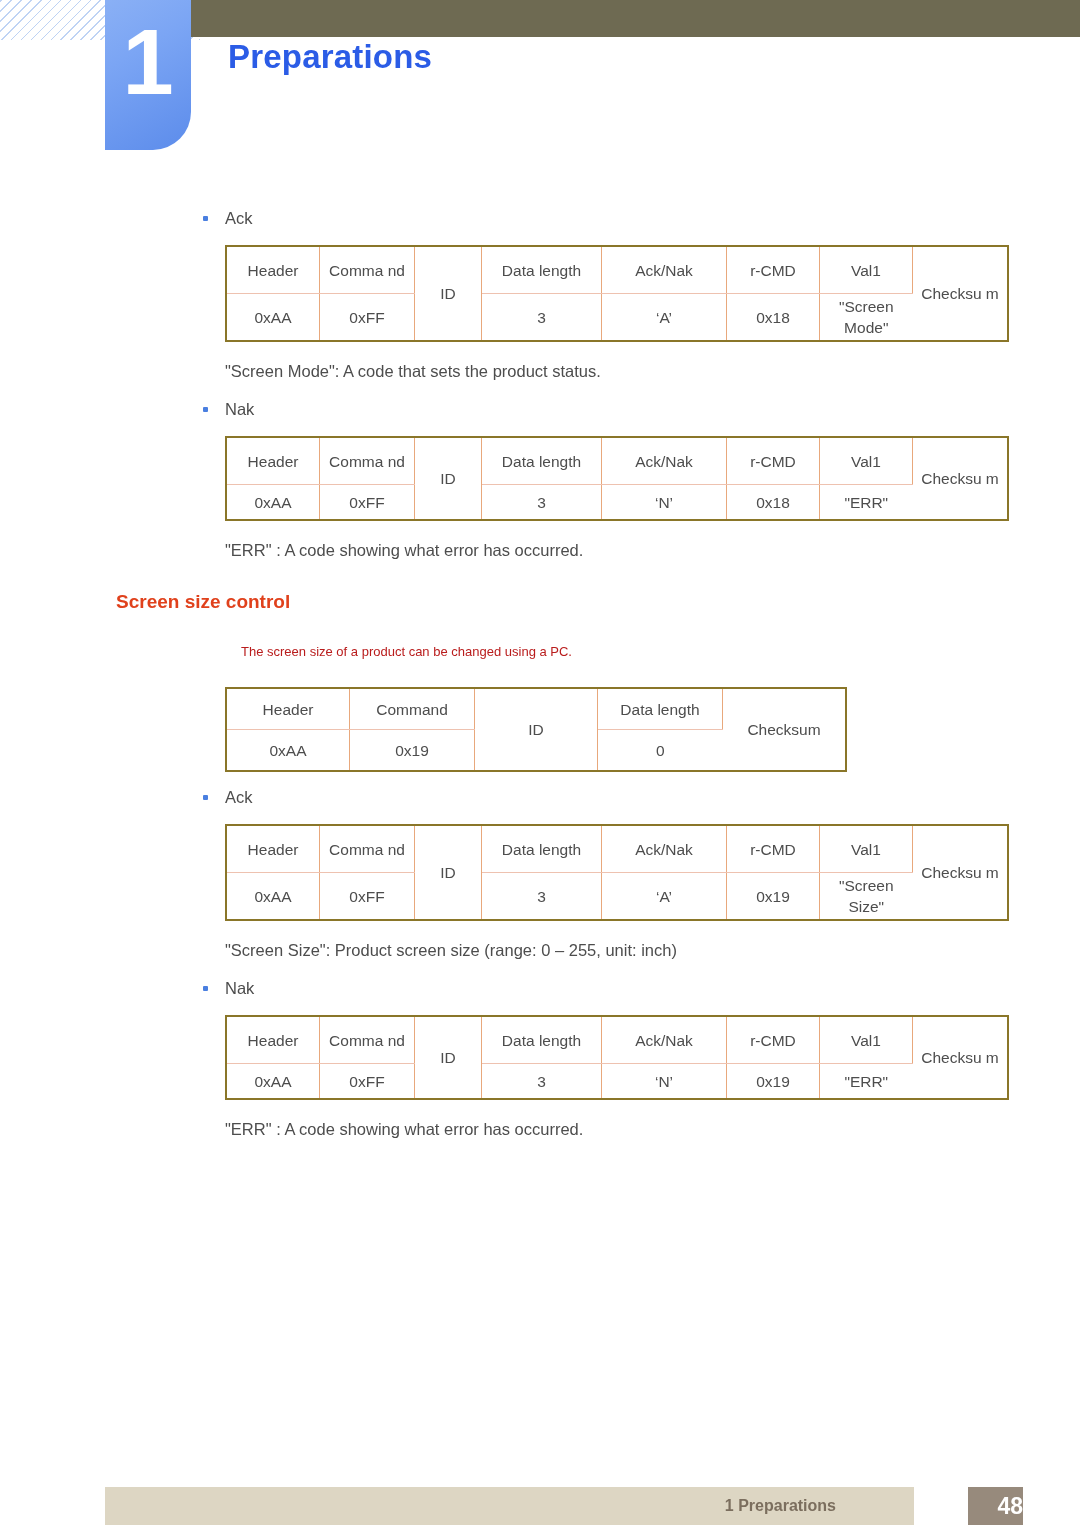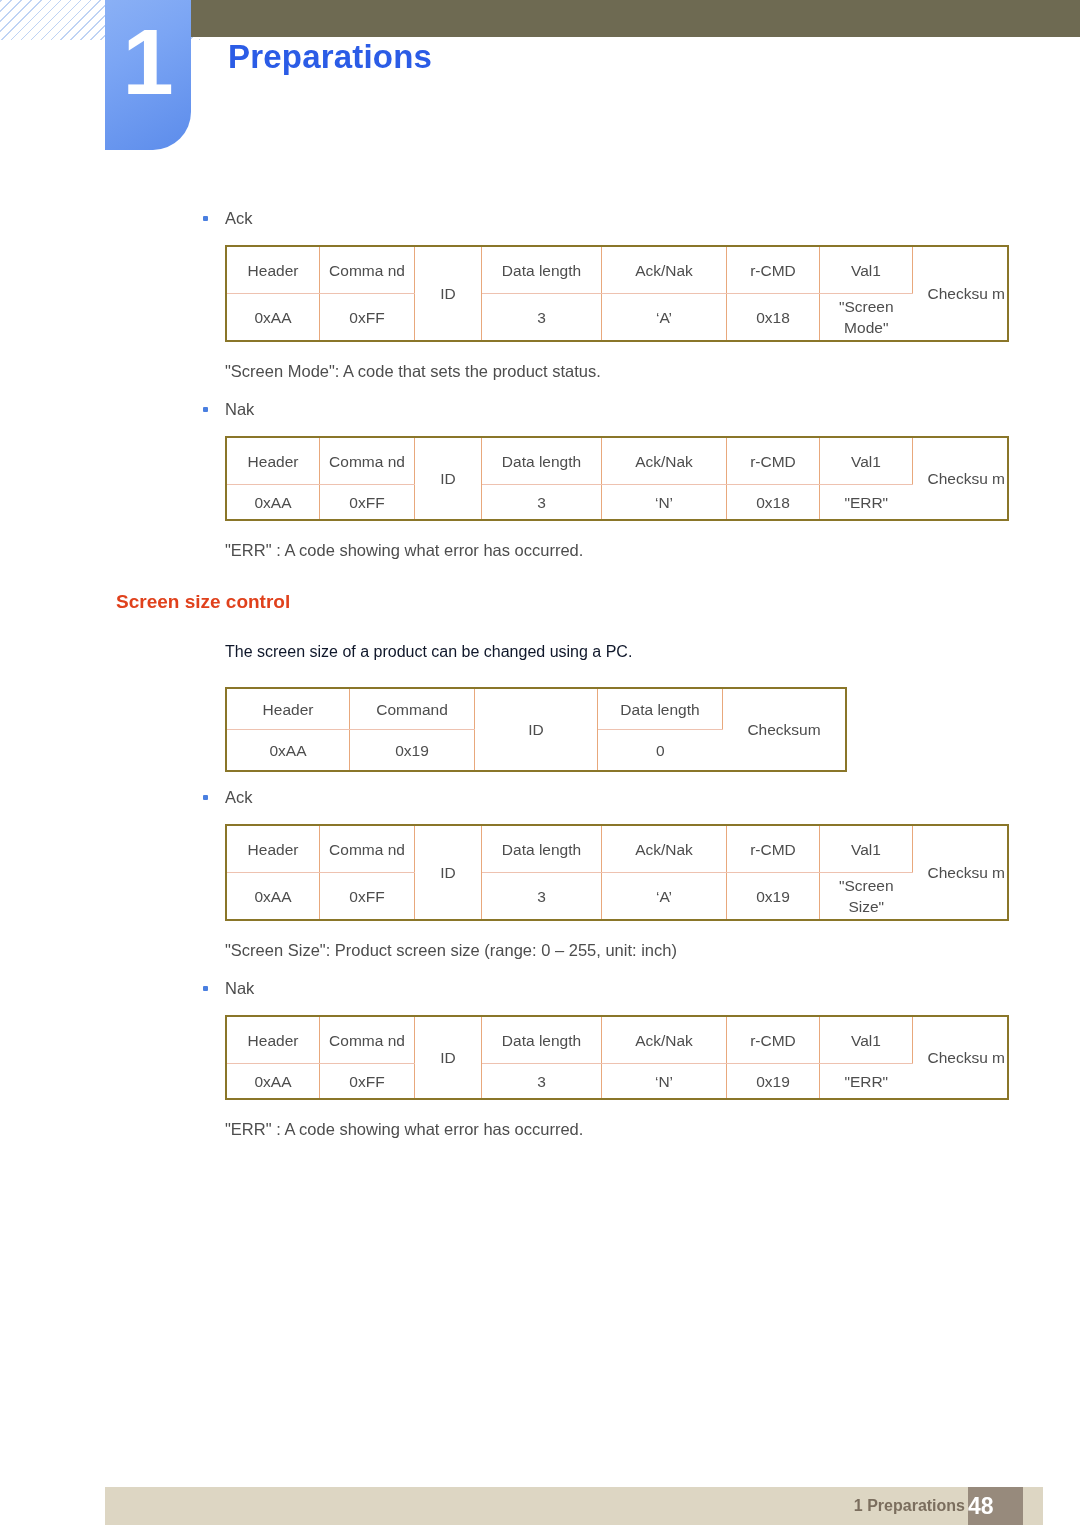--- a/index.html
+++ b/index.html
@@ -89,23 +89,24 @@
     position: absolute;
     left: 203px;
     top: 11px;
     width: 5px;
     height: 5px;
     background: #4a7fe0;
     border-radius: 1px;
   }
   .plain-line {
     padding-left: 225px;
-    font-size: 16px;
+    font-size: 13px;
     line-height: 26px;
-    color: #0f172a;
+    color: #b91c1c;
+    margin-left: 16px;
   }
   .note-line {
     padding-left: 225px;
     font-size: 16.5px;
     line-height: 26px;
     color: #4d4d4d;
   }
 
   .section-head {
     padding-left: 116px;
@@ -149,40 +150,40 @@
 
   
   .t8 { width: 745px; }
   .t8 .c-header   { width: 88px; }
   .t8 .c-command  { width: 90px; }
   .t8 .c-id       { width: 62px; }
   .t8 .c-datalen  { width: 115px; }
   .t8 .c-acknak   { width: 120px; }
   .t8 .c-rcmd     { width: 88px; }
   .t8 .c-val1     { width: 88px; }
-  .t8 .c-checksum { width: 90px; text-align: right; }
+  .t8 .c-checksum { width: 90px; }
 
   
   .t5 { width: 600px; }
   .t5 .c-header   { width: 118px; }
   .t5 .c-command  { width: 120px; }
   .t5 .c-id       { width: 118px; }
   .t5 .c-datalen  { width: 120px; }
   .t5 .c-checksum { width: 118px; }
 
   .rowtall  { height: 46px; }
   .rowshort { height: 34px; }
   .rowmid   { height: 40px; }
 
   
   .footer-bar {
     position: absolute;
     left: 105px;
     top: 1487px;
-    width: 938px;
+    width: 809px;
     height: 38px;
     background: #ddd6c3;
   }
   .footer-text {
     position: absolute;
     right: 78px;
     top: 0;
     height: 38px;
     line-height: 38px;
     font-size: 16px;
@@ -194,21 +195,21 @@
     left: 968px;
     top: 1487px;
     width: 55px;
     height: 38px;
     background: #978a7c;
   }
   .page-num {
     width: 55px;
     height: 38px;
     line-height: 38px;
-    text-align: left;
+    text-align: right;
     font-size: 23px;
     font-weight: bold;
     color: #ffffff;
   }
 </style>
 </head>
 <body>
 
 <div class="hatch"></div>
 <div class="olive-bar"></div>

